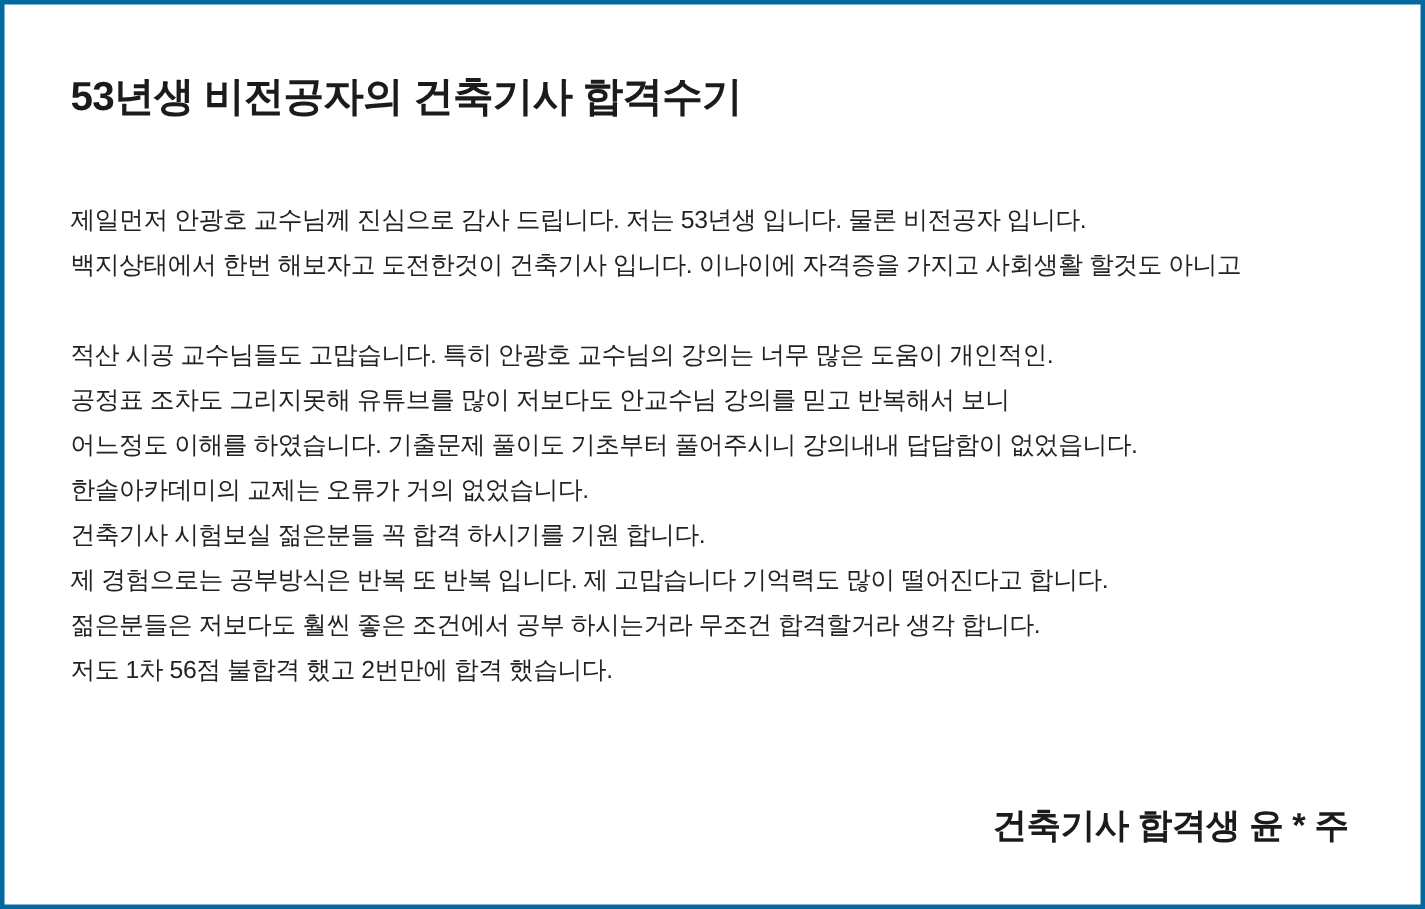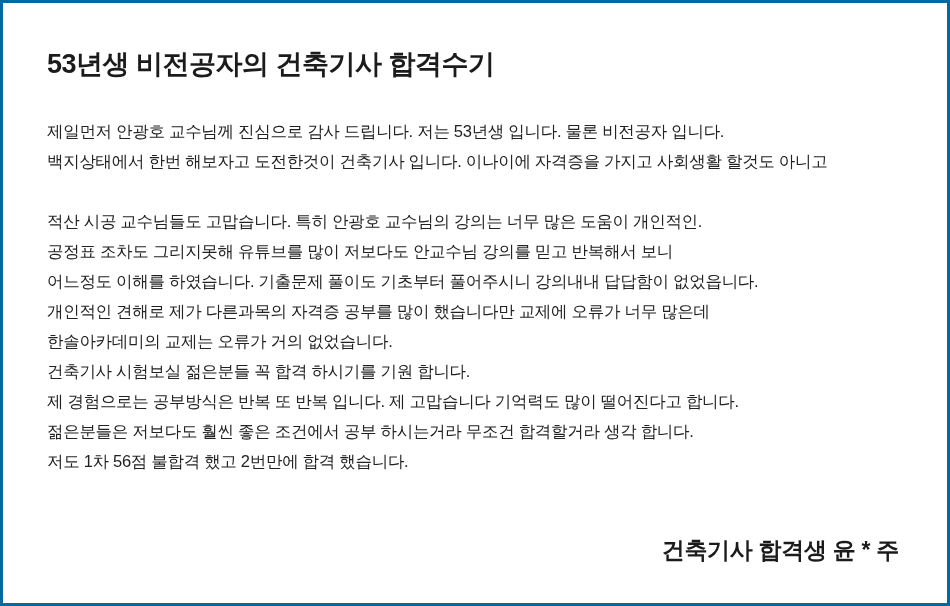--- a/index.html
+++ b/index.html
@@ -24,21 +24,21 @@
   }
   .doc-title {
     font-size: 27px;
     font-weight: bold;
     color: #1b1b1b;
     letter-spacing: -0.5px;
     margin: 6px 0 0 0;
     line-height: 1.3;
   }
   .body-block {
-    margin-top: 34px;
+    margin-top: 50px;
   }
   .body-block.second {
     margin-top: 30px;
   }
   .para-line {
     font-size: 16.5px;
     color: #222222;
     line-height: 1.82;
     letter-spacing: -0.3px;
     white-space: pre;
@@ -62,21 +62,20 @@
 
   <div class="body-block first">
     <div class="para-line">제일먼저 안광호 교수님께 진심으로 감사 드립니다. 저는 53년생 입니다. 물론 비전공자 입니다.</div>
     <div class="para-line">백지상태에서 한번 해보자고 도전한것이 건축기사 입니다. 이나이에 자격증을 가지고 사회생활 할것도 아니고</div>
   </div>
 
   <div class="body-block second">
     <div class="para-line">적산 시공 교수님들도 고맙습니다. 특히 안광호 교수님의 강의는 너무 많은 도움이 개인적인.</div>
     <div class="para-line">공정표 조차도 그리지못해 유튜브를 많이 저보다도 안교수님 강의를 믿고 반복해서 보니</div>
     <div class="para-line">어느정도 이해를 하였습니다. 기출문제 풀이도 기초부터 풀어주시니 강의내내 답답함이 없었읍니다.</div>
-    <div class="para-line">개인적인 견해로 제가 다른과목의 자격증 공부를 많이 했습니다만 교제에 오류가 너무 많은데</div>
     <div class="para-line">한솔아카데미의 교제는 오류가 거의 없었습니다.</div>
     <div class="para-line">건축기사 시험보실 젊은분들 꼭 합격 하시기를 기원 합니다.</div>
     <div class="para-line">제 경험으로는 공부방식은 반복 또 반복 입니다. 제 고맙습니다 기억력도 많이 떨어진다고 합니다.</div>
     <div class="para-line">젊은분들은 저보다도 훨씬 좋은 조건에서 공부 하시는거라 무조건 합격할거라 생각 합니다.</div>
     <div class="para-line">저도 1차 56점 불합격 했고 2번만에 합격 했습니다.</div>
   </div>
 
   <div class="signature">건축기사 합격생 윤 * 주</div>
 
 </div>

